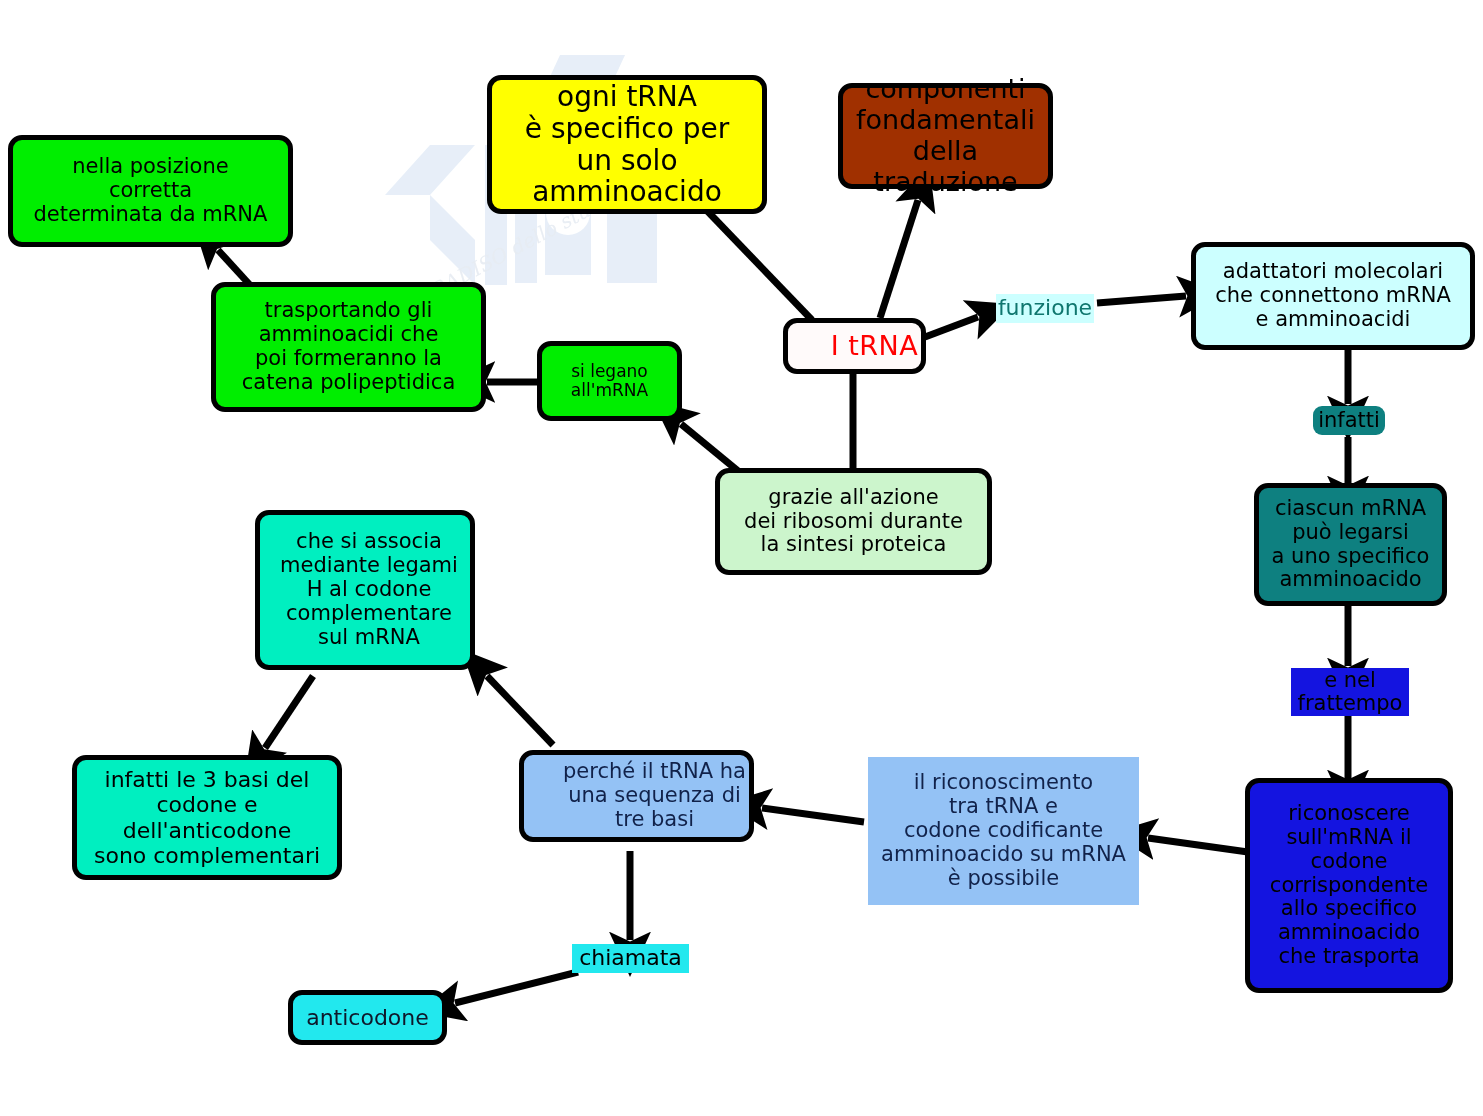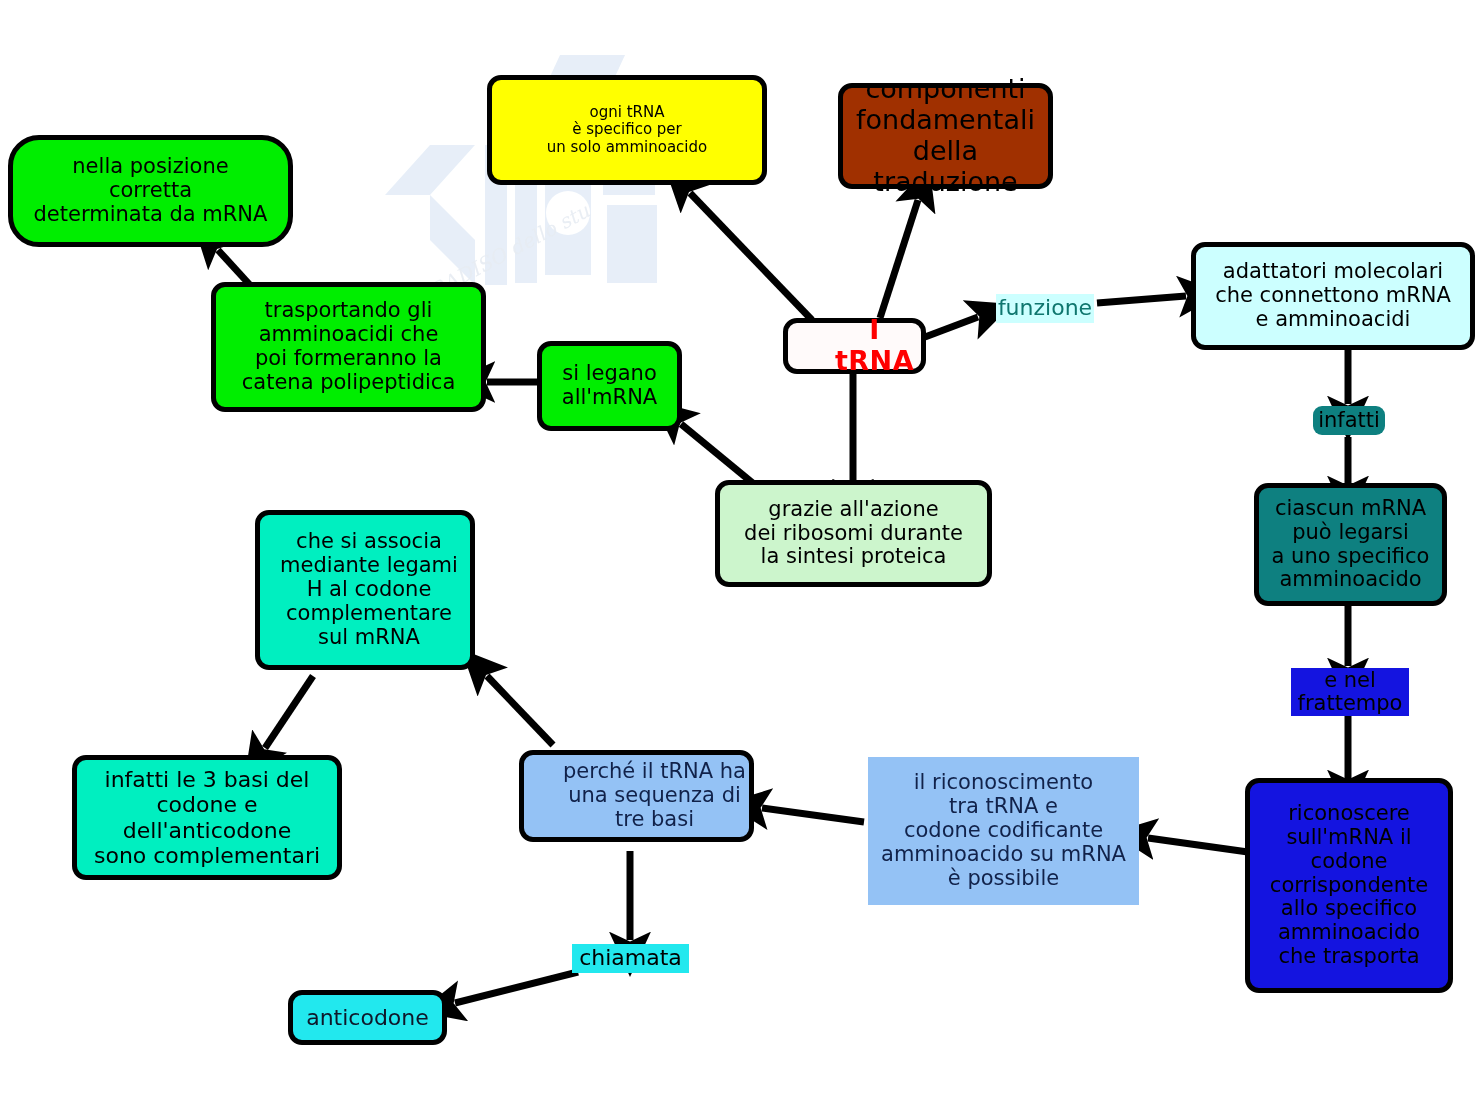--- a/index.html
+++ b/index.html
@@ -30,21 +30,21 @@
   .n-green      {background:#00ee00;color:#000;}
   .n-yellow     {background:#ffff00;color:#000;}
   .n-brown      {background:#a03000;color:#000;}
   .n-cyanlight  {background:#ccffff;color:#000;}
   .n-teal       {background:#0e8080;color:#000;}
   .n-bluedark   {background:#1414e0;color:#000;}
   .n-bluelight  {background:#94c2f5;color:#11224a;}
   .n-springgreen{background:#00efc0;color:#000;}
   .n-lightgreen {background:#ccf5cc;color:#000;}
   .n-cyan       {background:#22e8ee;color:#0f172a;}
-  .n-white      {background:#fffafa;color:#ff0000;font-weight:bold;letter-spacing:.5px;padding-left:40px;}
+  .n-white      {background:#fffafa;color:#ff0000;font-weight:normal;letter-spacing:.5px;padding-left:40px;}
 
   .lbl{
     position:absolute;z-index:3;box-sizing:border-box;
     display:flex;align-items:center;justify-content:center;
     text-align:center;line-height:1.1;white-space:pre-line;
   }
   .lbl-cyanpale{background:#ccffff;color:#0f766e;}
   .lbl-teal    {background:#0e8080;color:#000;}
   .lbl-blue    {background:#1414e0;color:#000;}
   .lbl-cyan    {background:#22e8ee;color:#000;}
@@ -112,47 +112,47 @@
       <line x1="553" y1="745" x2="487" y2="676"></line>
 
       <line x1="313" y1="676" x2="265" y2="748"></line>
 
       <line x1="630" y1="851" x2="630" y2="940"></line>
 
       <line x1="578" y1="972" x2="455" y2="1003"></line>
     </g>
   </svg>
 
-  <div class="node rounded n-green" style="left:8px;top:135px;width:285px;height:112px;font-size:21px;border-radius:31px;">nella posizione
+  <div class="node rounded n-green" style="left:8px;top:135px;width:285px;height:112px;font-size:21px;">nella posizione
 corretta
 determinata da mRNA</div>
 
   <div class="node rounded n-green" style="left:211px;top:282px;width:275px;height:130px;font-size:21px;">trasportando gli
 amminoacidi che
 poi formeranno la
 catena polipeptidica</div>
 
-  <div class="node rounded n-yellow" style="left:487px;top:75px;width:280px;height:110px;font-size:15px;">ogni tRNA
+  <div class="node rounded n-yellow" style="left:487px;top:75px;width:280px;height:139px;font-size:28px;">ogni tRNA
 è specifico per
 un solo amminoacido</div>
 
   <div class="node rounded n-brown" style="left:838px;top:83px;width:215px;height:106px;font-size:27px;">componenti
 fondamentali
 della traduzione</div>
 
-  <div class="node rounded n-green" style="left:537px;top:341px;width:145px;height:90px;font-size:21px;">si legano
+  <div class="node rounded n-green" style="left:537px;top:341px;width:145px;height:80px;font-size:17px;">si legano
 all'mRNA</div>
 
   <div class="node rounded n-white" style="left:783px;top:318px;width:143px;height:56px;font-size:27px;">I tRNA</div>
 
   <div class="node rounded n-cyanlight" style="left:1191px;top:242px;width:284px;height:108px;font-size:21px;">adattatori molecolari
 che connettono mRNA
 e amminoacidi</div>
 
-  <div class="node rounded n-lightgreen" style="left:715px;top:480px;width:277px;height:107px;font-size:21px;">grazie all'azione
+  <div class="node rounded n-lightgreen" style="left:715px;top:468px;width:277px;height:107px;font-size:21px;">grazie all'azione
 dei ribosomi durante
 la sintesi  proteica</div>
 
   <div class="node rounded n-teal" style="left:1254px;top:483px;width:193px;height:123px;font-size:21px;">ciascun mRNA
 può legarsi
 a uno specifico
 amminoacido</div>
 
   <div class="node rounded n-springgreen" style="left:255px;top:510px;width:220px;height:160px;font-size:21px;padding-left:8px;">che si associa
 mediante legami

